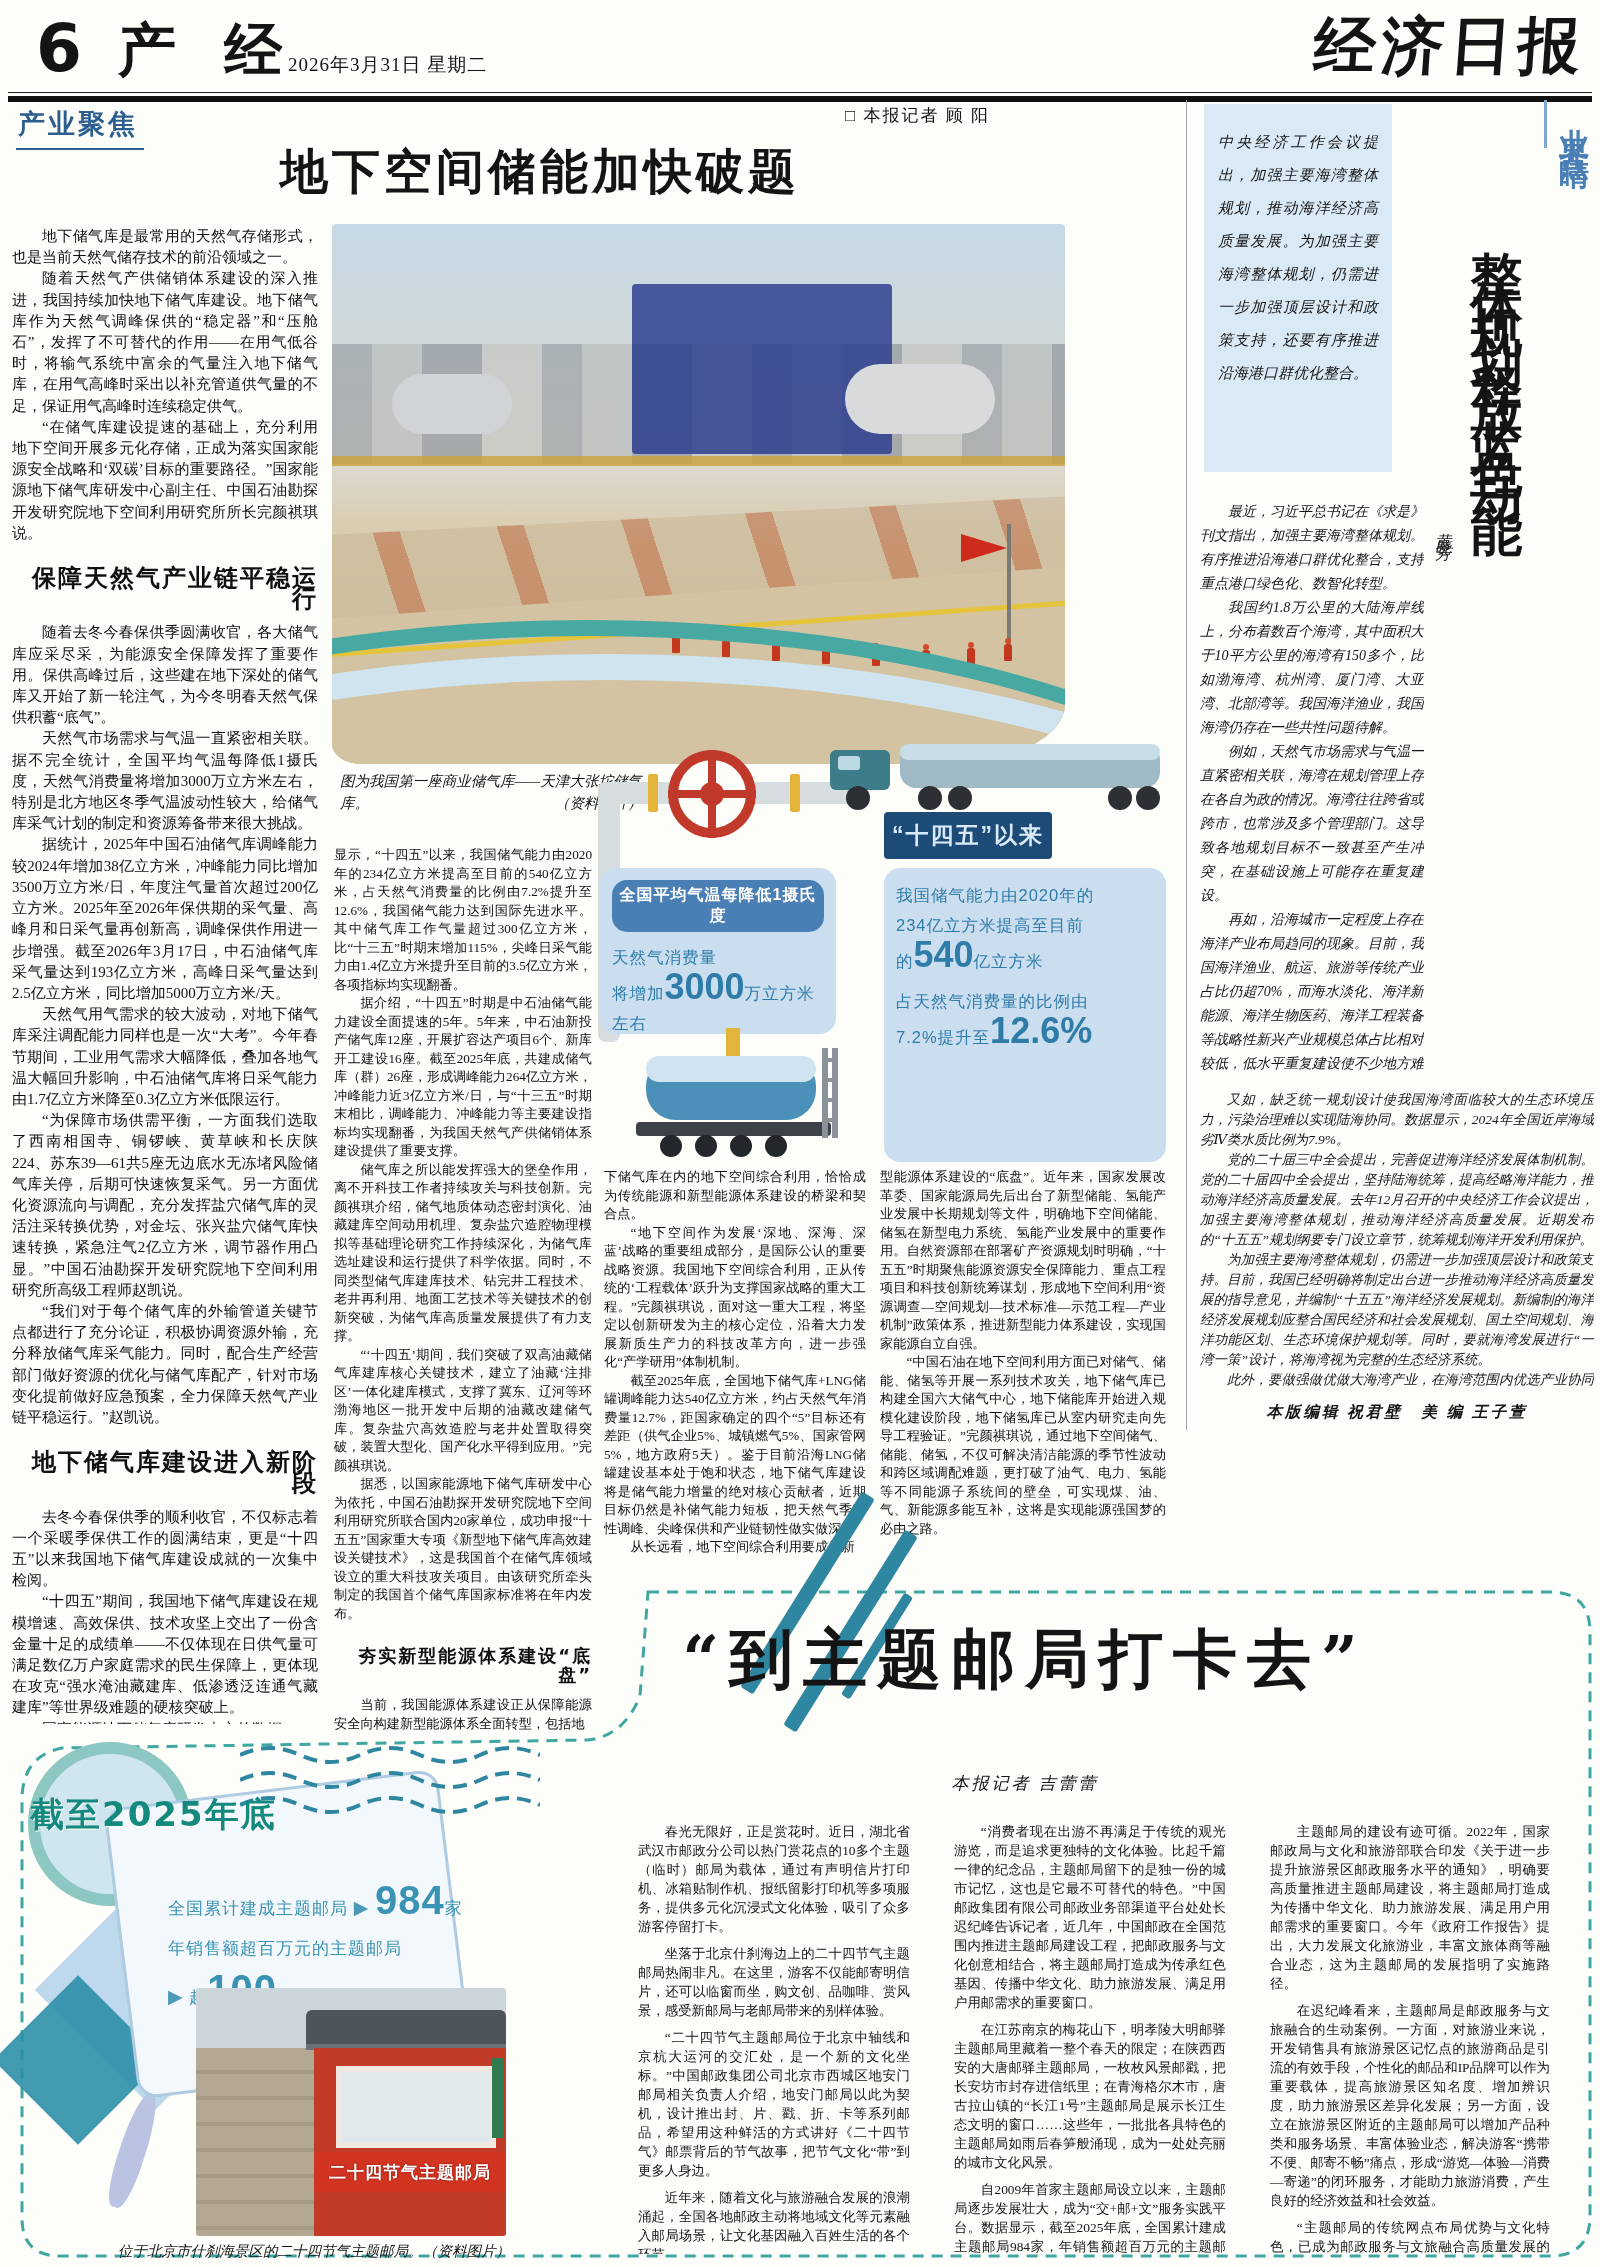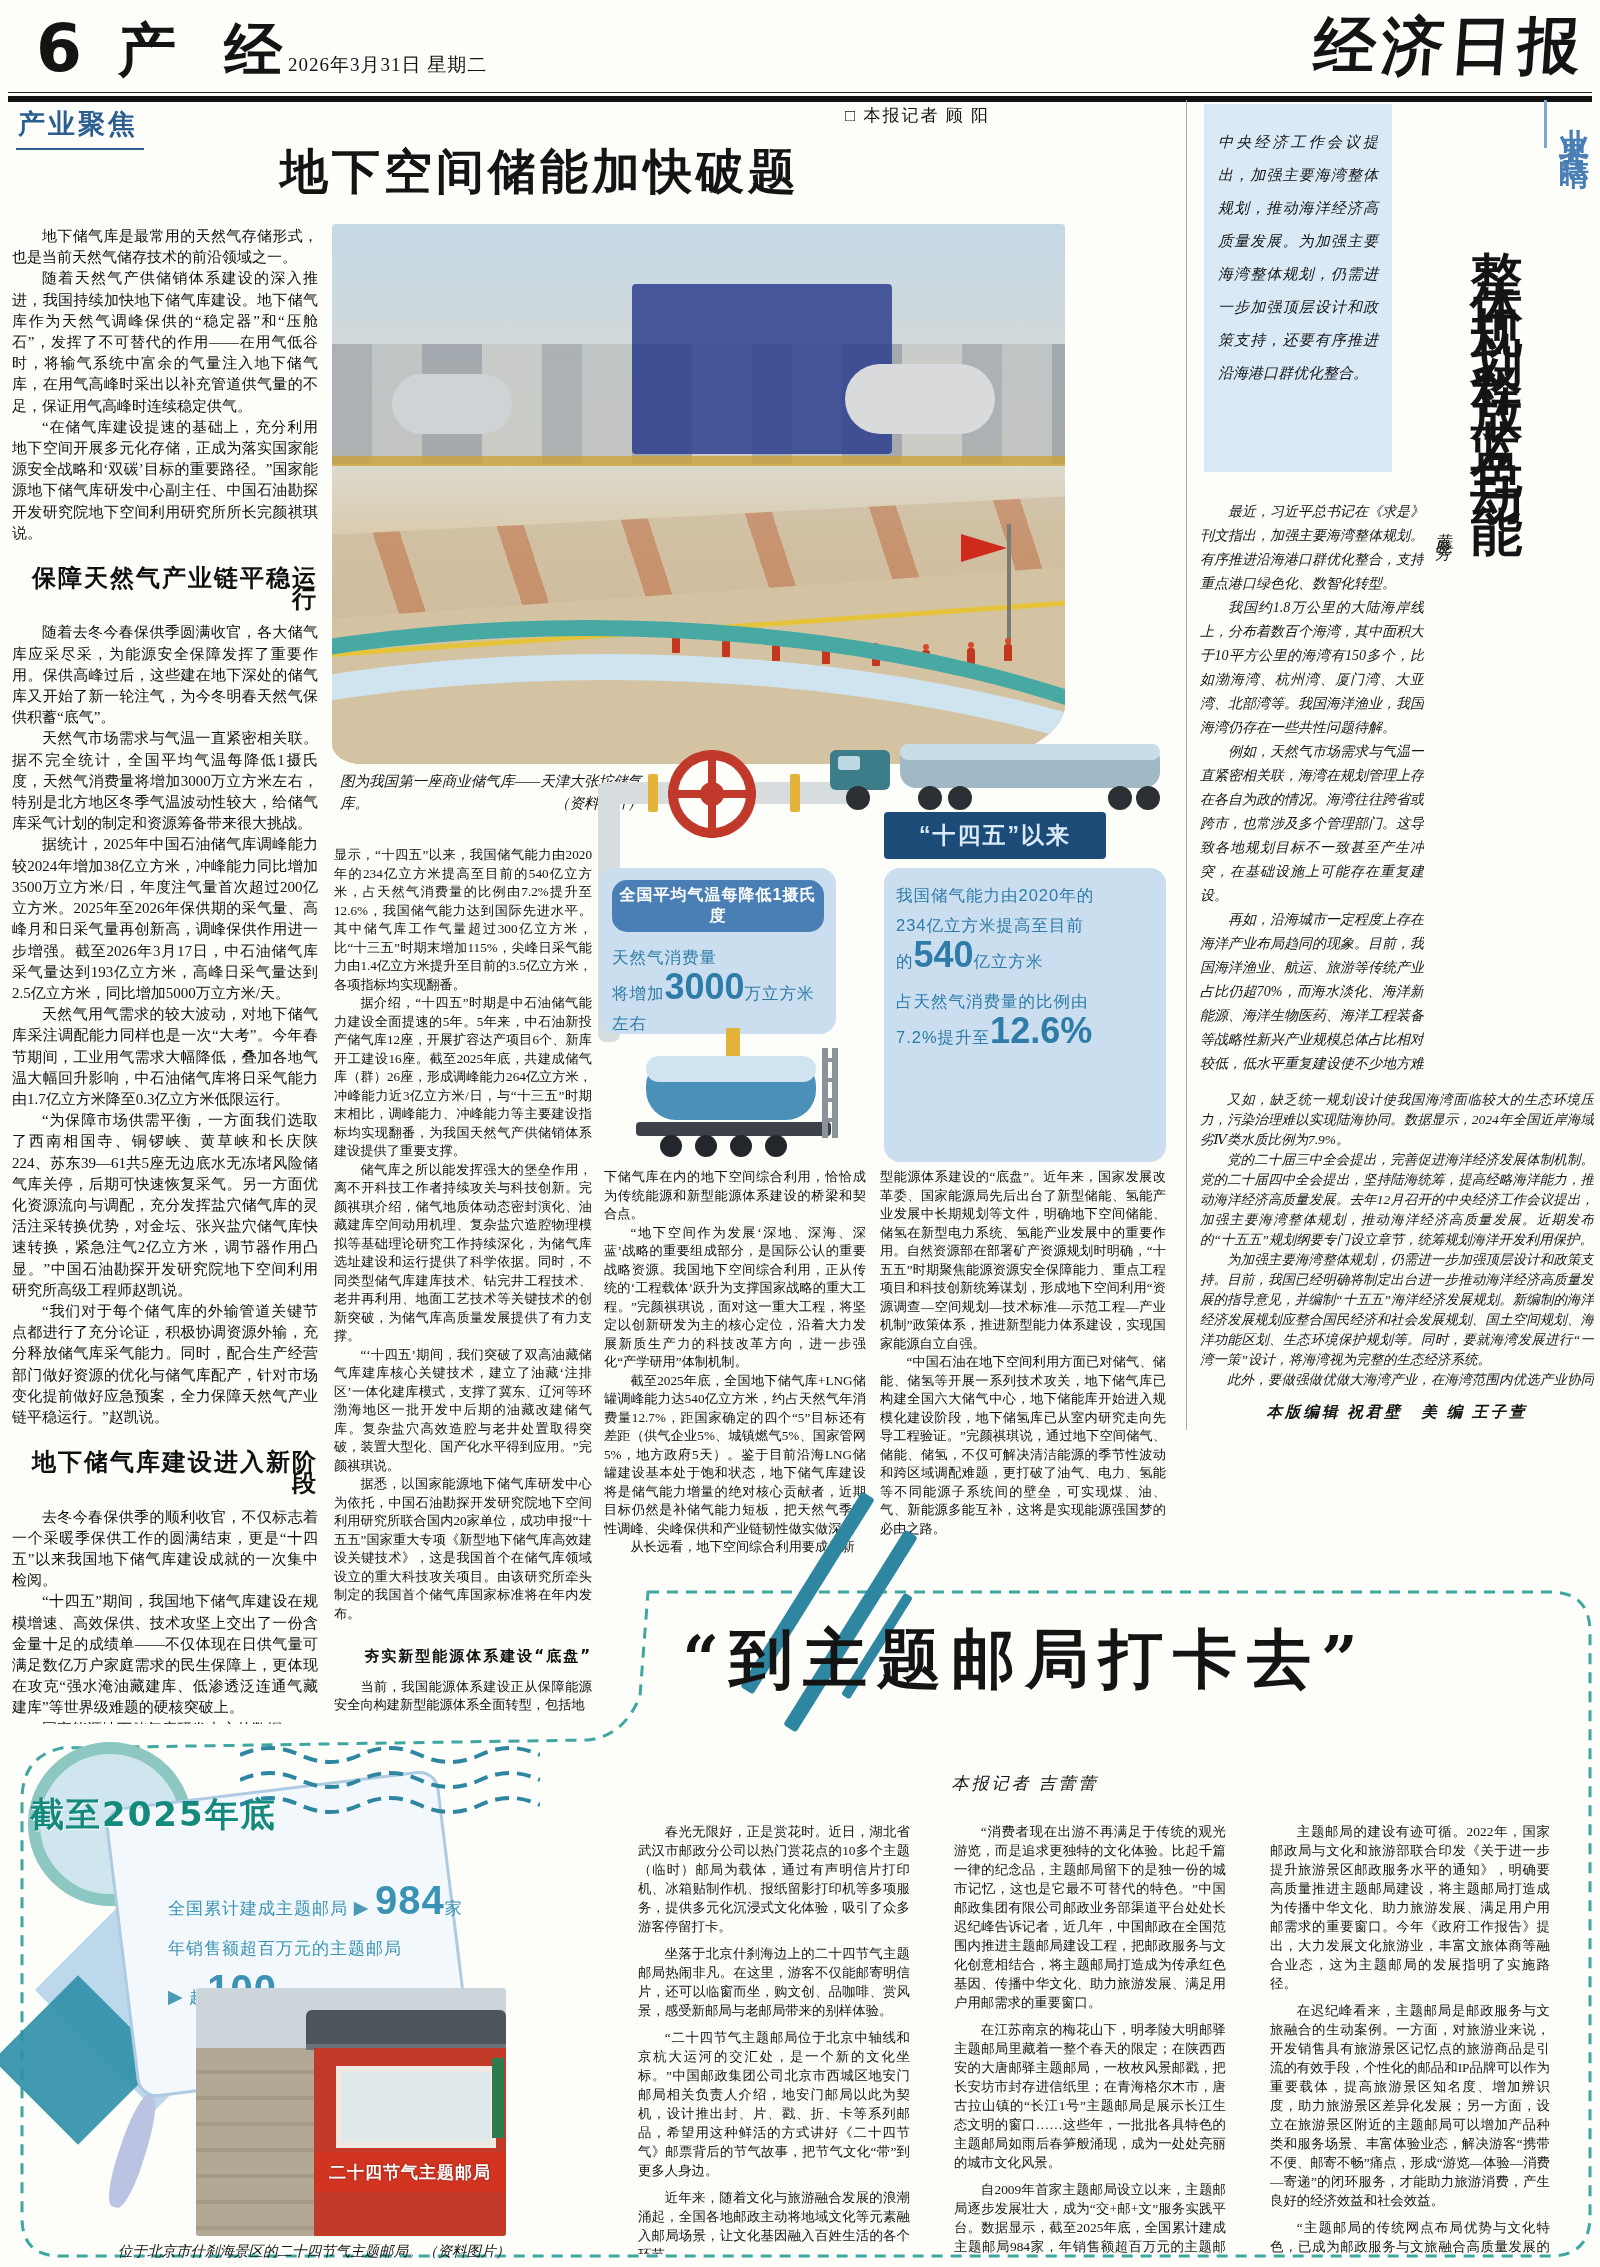--- a/index.html
+++ b/index.html
@@ -19,21 +19,21 @@
   .main-headline{position:absolute;left:0;top:140px;width:1080px;text-align:center;font-size:48px;
                  font-weight:bold;letter-spacing:4px;font-family:"DejaVu Serif",serif;}
   
   .a-col{position:absolute;text-align:justify;overflow:hidden;color:#101010;}
   .a-col p{margin:0;text-indent:2em;}
   .a-col p.cont{text-indent:0;}
   .subhead{font-size:24px;font-weight:bold;text-align:right;text-indent:0 !important;
            margin:24px 0 12px !important;letter-spacing:2px;font-family:"DejaVu Sans",sans-serif;}
   #col1{left:12px;top:226px;width:306px;height:1498px;font-size:15px;line-height:21.2px;}
   #col2{left:334px;top:846px;width:258px;height:888px;font-size:13.2px;line-height:18.5px;}
-  #col2 .subhead{font-size:15px;}
+  #col2 .subhead{font-size:18px;}
   #col3{left:604px;top:1168px;width:262px;height:388px;font-size:13.2px;line-height:18.5px;}
   #col4{left:880px;top:1168px;width:286px;height:388px;font-size:13.2px;line-height:18.5px;}
   
   .photo{position:absolute;left:332px;top:224px;width:733px;height:540px;overflow:hidden;border-radius:4px 4px 120px 30px/4px 4px 60px 20px;}
   .ph-sky{position:absolute;inset:0;background:linear-gradient(#c6d9e6 0%,#dcd9cd 45%,#d9c9a8 60%,#cdbb97 100%);}
   .ph-plant{position:absolute;left:0;top:120px;width:100%;height:120px;
             background:repeating-linear-gradient(90deg,#9aa0a6 0 40px,#b8bcbd 40px 90px,#8f959c 90px 150px,#c4c6c2 150px 210px);opacity:.7;}
   .ph-gantry{position:absolute;left:300px;top:60px;width:260px;height:170px;background:#2e3f8f;opacity:.85;border-radius:4px;}
   .ph-tank1{position:absolute;left:60px;top:150px;width:120px;height:60px;background:#cfd3d6;border-radius:30px;}
   .ph-tank2{position:absolute;right:70px;top:140px;width:150px;height:70px;background:#d8dadc;border-radius:35px;}
@@ -56,21 +56,21 @@
   
   .ig-pipe{position:absolute;background:#d7dcdf;border-radius:8px;}
   .ig-flange{position:absolute;background:#e3b33a;border-radius:2px;}
   .ig-card{position:absolute;background:#cadeef;border-radius:16px;padding:12px 12px;
            font-family:"Liberation Sans","DejaVu Sans",sans-serif;color:#2f7ca8;}
   .ig-card .hd{background:#4a7fb5;color:#fff;font-size:16px;font-weight:bold;text-align:center;
                padding:5px 4px;border-radius:15px;margin-bottom:10px;letter-spacing:1px;}
   .ig-card .ln{font-size:16.5px;line-height:30px;letter-spacing:1px;}
   .big-num{font-size:36px;font-weight:bold;letter-spacing:0;}
   .ig-tag{position:absolute;background:#1d4b78;color:#d8eaf8;font-size:23px;font-weight:bold;
-          padding:8px 35px;border-radius:4px;font-family:"Liberation Sans",sans-serif;letter-spacing:2px;}
+          padding:8px 8px;border-radius:4px;font-family:"Liberation Sans",sans-serif;letter-spacing:2px;}
   
   .sb-divider{position:absolute;left:1186px;top:100px;width:1px;height:1330px;background:#aaa;}
   .sb-label{position:absolute;left:1544px;top:100px;writing-mode:vertical-rl;font-size:30px;font-weight:bold;
             color:#4a7fb5;letter-spacing:10px;border-left:3px solid #7fa8d0;border-right:1px solid #7fa8d0;
             padding:4px 6px;font-family:"DejaVu Serif",serif;}
   .sb-title{position:absolute;left:1462px;top:210px;writing-mode:vertical-rl;font-size:52px;font-weight:bold;
             letter-spacing:28px;font-family:"DejaVu Sans",sans-serif;}
   .sb-author{position:absolute;left:1432px;top:520px;writing-mode:vertical-rl;font-size:16px;letter-spacing:6px;font-style:italic;}
   .sb-intro{position:absolute;left:1204px;top:104px;width:160px;height:324px;background:#d9e9f5;
             padding:22px 14px;font-size:15px;line-height:33px;font-style:italic;text-align:justify;font-family:Liberation Serif, serif;}

